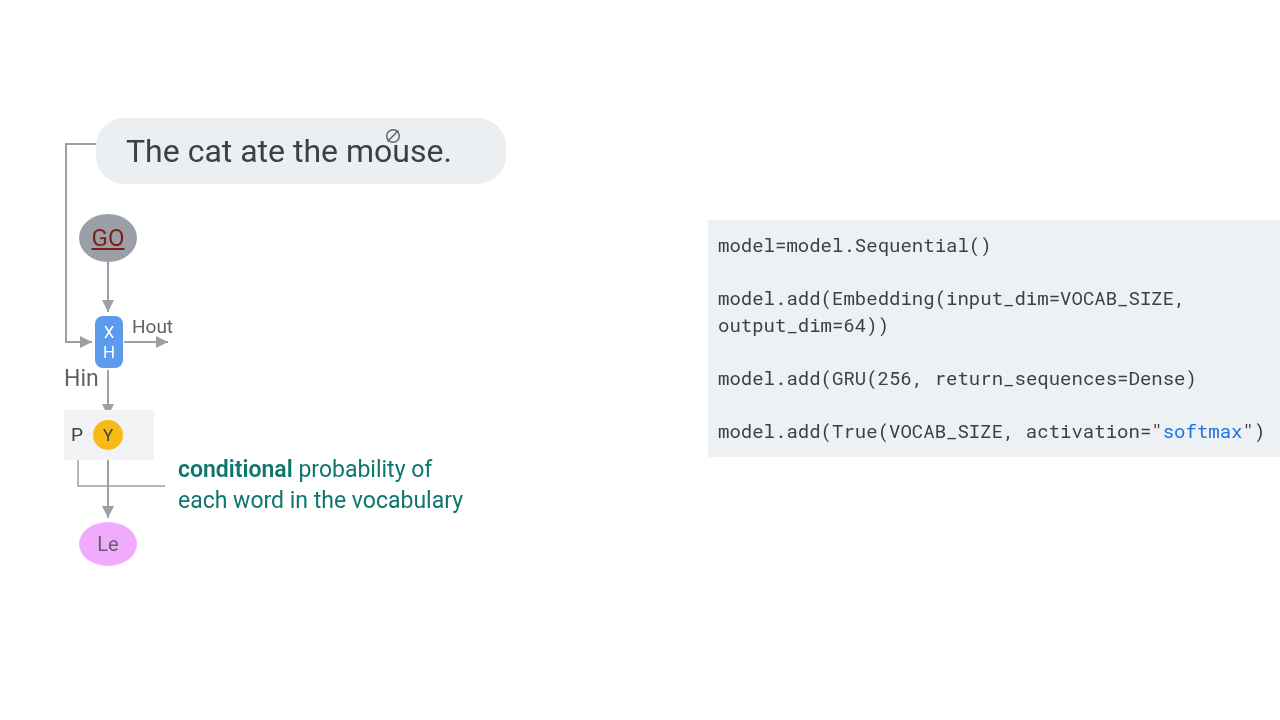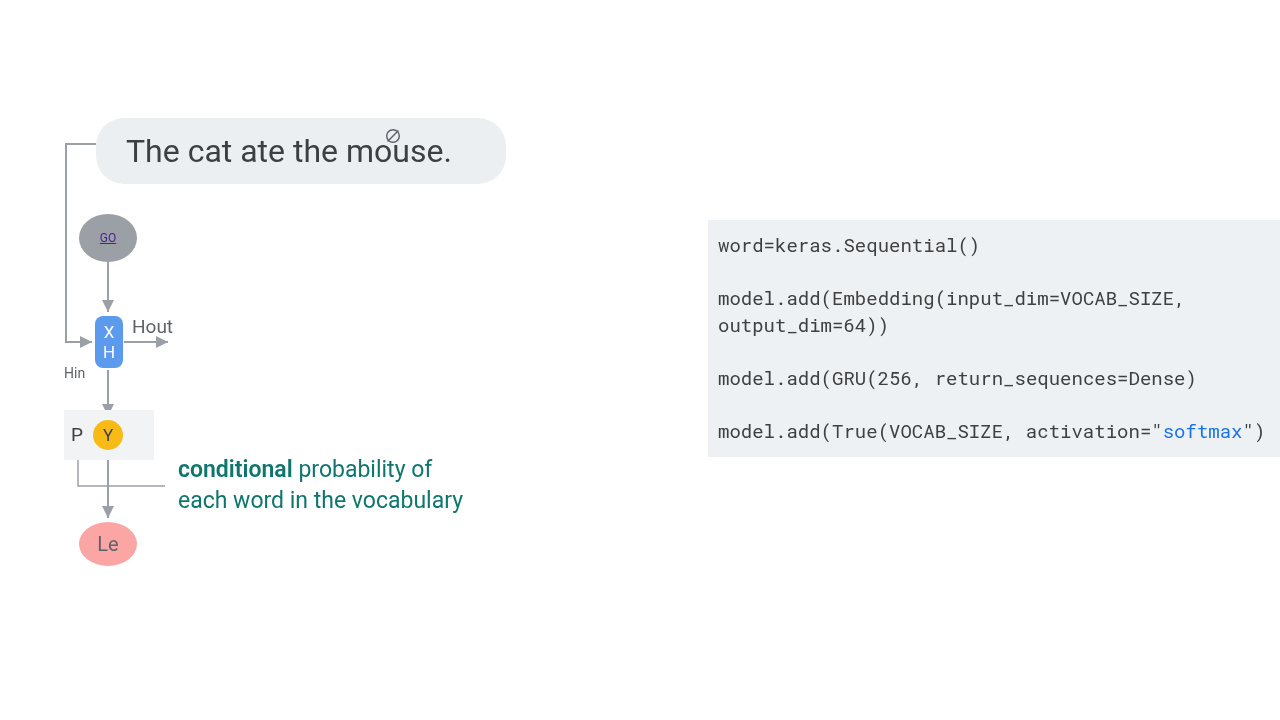--- a/index.html
+++ b/index.html
@@ -32,22 +32,22 @@
     position: absolute;
     top: 214px;
     left: 79px;
     width: 58px;
     height: 48px;
     background: #9aa0a6;
     border-radius: 50%;
     display: flex;
     align-items: center;
     justify-content: center;
-    color: #4c1d95;
-    font-size: 12px;
+    color: #7f1d1d;
+    font-size: 24px;
     font-weight: 400;
     text-decoration: underline;
   }
   .xh-node {
     position: absolute;
     top: 316px;
     left: 95px;
     width: 28px;
     height: 52px;
     background: #5c9aed;
@@ -81,40 +81,40 @@
     width: 90px;
     height: 50px;
     background: #f1f3f4;
   }
   .le-node {
     position: absolute;
     top: 522px;
     left: 79px;
     width: 58px;
     height: 44px;
-    background: #fca5a5;
+    background: #f0abfc;
     border-radius: 50%;
     display: flex;
     align-items: center;
     justify-content: center;
     color: #5f6368;
     font-size: 20px;
   }
   .label-p {
     position: absolute;
     top: 423px;
     left: 71px;
     font-size: 19px;
     color: #3c4043;
   }
   .label-hin {
     position: absolute;
     top: 365px;
     left: 64px;
-    font-size: 14px;
+    font-size: 23px;
     color: #5f6368;
     text-align: center;
   }
   .label-hout {
     position: absolute;
     top: 315px;
     left: 132px;
     font-size: 19px;
     color: #5f6368;
   }
@@ -204,19 +204,19 @@
 
 <div class="le-node">
   <span>Le</span>
 </div>
 
 <div class="desc-text">
   <strong>conditional</strong><span style="white-space:pre-line;"> probability of
 each word in the vocabulary</span>
 </div>
 
-<div class="code-block"><span>word=keras.</span><span class="kw">Sequential</span><span>()</span>
+<div class="code-block"><span>model=model.</span><span class="kw">Sequential</span><span>()</span>
 
 <span>model.add(</span><span class="kw">Embedding</span><span>(input_dim=VOCAB_SIZE, output_dim=64))</span>
 
 <span>model.add(</span><span class="kw">GRU</span><span>(256, return_sequences=Dense)</span>
 
 <span>model.add(</span><span class="kw">True</span><span>(VOCAB_SIZE, activation="</span><span class="str">softmax</span><span>")</span></div>
 
 </body></html>

